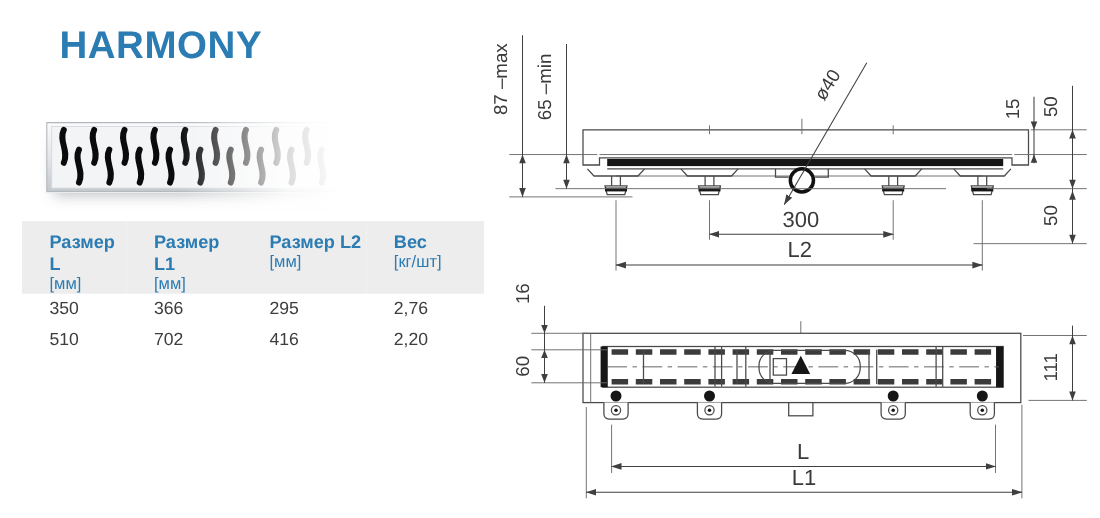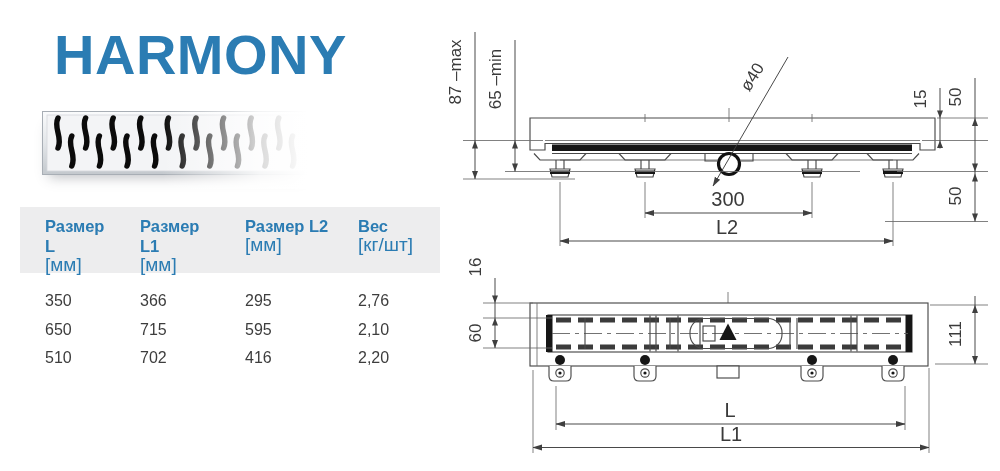--- a/index.html
+++ b/index.html
@@ -1,39 +1,39 @@
 <!DOCTYPE html>
 <html><head>
 <meta charset="utf-8">
 <style>
   html,body{margin:0;padding:0;background:#ffffff;}
   body{width:1000px;height:471px;position:relative;overflow:hidden;
        font-family:"Liberation Sans",sans-serif;}
 
   
-  .title{position:absolute;left:54px;top:22px;font-size:56px;font-weight:bold;
+  .title{position:absolute;left:54px;top:22px;font-size:35px;font-weight:bold;
          color:var(--accent,#2b7cb3);letter-spacing:.5px;}
 
   .grate{position:absolute;left:42px;top:111px;width:268px;height:64px;
          box-shadow:0 9px 12px -7px rgba(60,66,78,.35);}
   .grate svg{display:block;}
   .grate-fade{position:absolute;left:120px;top:-6px;right:-10px;bottom:-14px;
          background:linear-gradient(90deg,rgba(255,255,255,0) 0%,
                     rgba(255,255,255,.85) 62%,#ffffff 92%);}
 
   
-  table.sizes{position:absolute;left:20px;top:207px;width:420px;
+  table.sizes{position:absolute;left:20px;top:201px;width:420px;
         border-collapse:collapse;table-layout:fixed;}
   table.sizes th{background:#ededee;text-align:left;vertical-align:top;
         padding:9px 0 0 25px;height:37px;}
   .th-l{font-size:16.5px;font-weight:bold;color:var(--accent,#2878ae);line-height:20px;}
-  .th-u{font-size:19px;color:var(--accent,#2878ae);font-weight:normal;line-height:17px;}
+  .th-u{font-size:15px;color:var(--accent,#2878ae);font-weight:normal;line-height:17px;}
   table.sizes td{padding:0 0 0 25px;height:28.6px;font-size:16px;color:#3d3d3d;
         vertical-align:middle;}
-  table.sizes tbody tr:first-child td{padding-top:14px;}
+  table.sizes tbody tr:first-child td{}
 
   
   .drawing{position:absolute;left:440px;top:0;}
   .ln{stroke:#4a4a4a;stroke-width:1.15;fill:none;}
   .lnw{stroke:#4a4a4a;stroke-width:1.15;fill:#ffffff;}
   .thin{stroke:#6a6a6a;stroke-width:.85;fill:none;}
   .dimln{stroke:#3f3f3f;stroke-width:.95;fill:none;}
   .blk{fill:#161616;stroke:none;}
   .arrw{fill:#3f3f3f;stroke:none;}
   .dash5{stroke:#2a2a2a;stroke-width:5;stroke-dasharray:15 7;fill:none;opacity:.92;}
@@ -109,26 +109,20 @@
     </tr>
   </thead>
   <tbody id="size-table-body">
       <tr>
         <td>350</td>
         <td>366</td>
         <td>295</td>
         <td>2,76</td>
       </tr>
       <tr>
-        <td>650</td>
-        <td>715</td>
-        <td>595</td>
-        <td>2,10</td>
-      </tr>
-      <tr>
         <td>510</td>
         <td>702</td>
         <td>416</td>
         <td>2,20</td>
       </tr>
     </tbody>
 </table>
 
 <svg class="drawing" width="560" height="471" viewBox="440 0 560 471">
   <defs>

